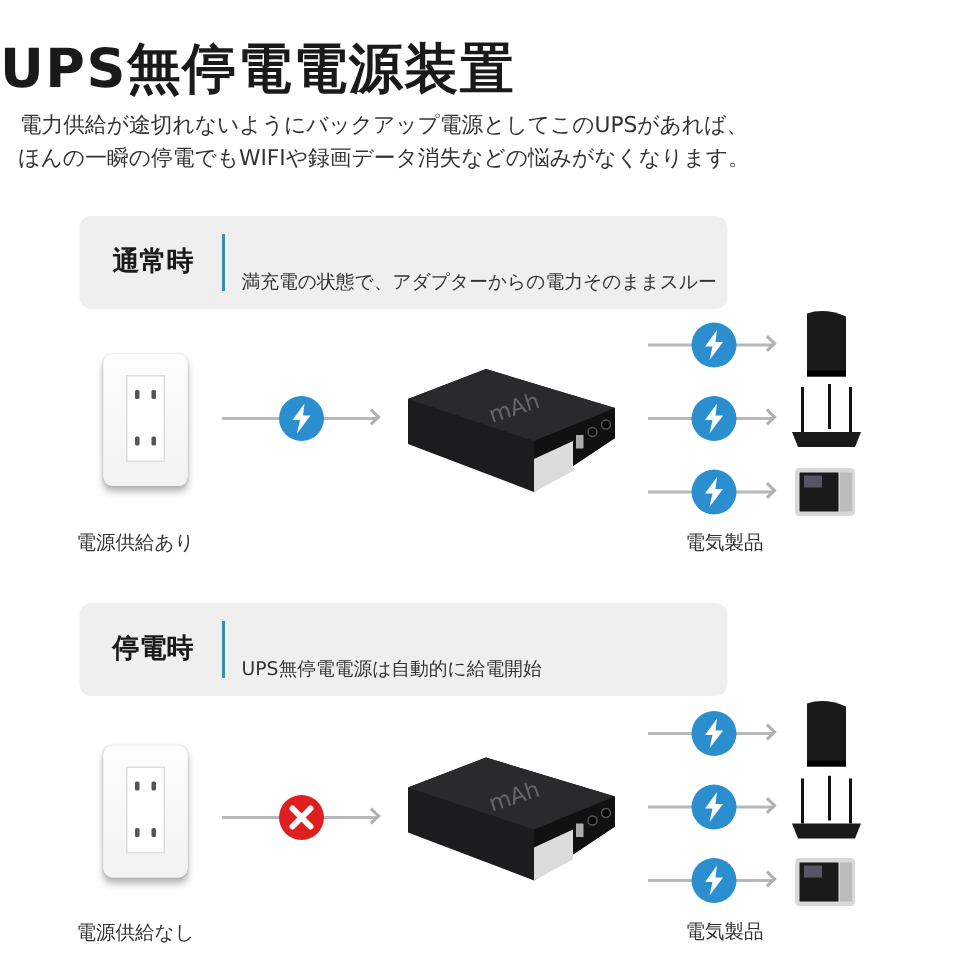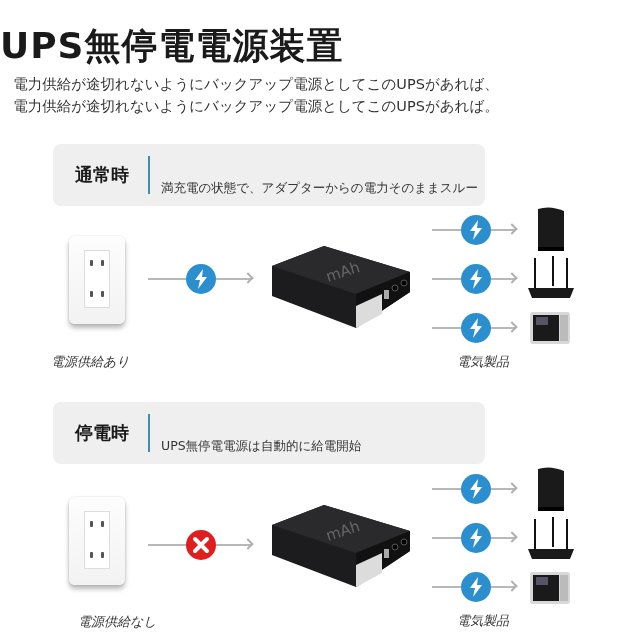--- a/index.html
+++ b/index.html
@@ -25,31 +25,31 @@
 
   .line { position: absolute; height: 2px; background: #b8b8b8; }
   .arrowhead { position: absolute; width: 8px; height: 8px; border-top: 2px solid #b0b0b0; border-right: 2px solid #b0b0b0; transform: rotate(45deg); }
 
   .bolt { position: absolute; width: 30px; height: 30px; border-radius: 50%; background: #2b8fcf; }
   .bolt svg { position: absolute; left: 7px; top: 5px; }
   .xmark { position: absolute; width: 30px; height: 30px; border-radius: 50%; background: #e01e1e; }
   .xmark svg { position: absolute; left: 6px; top: 6px; }
 
   .ups { position: absolute; width: 150px; height: 100px; }
-  .caption { position: absolute; font-size: 13px; color: #333; font-style: italic; }
+  .caption { position: absolute; font-size: 13px; color: #333; }
 
   .device { position: absolute; }
 </style>
 </head>
 <body>
 
 <div class="title">UPS無停電電源装置</div>
 <div class="intro">
   <div>電力供給が途切れないようにバックアップ電源としてこのUPSがあれば、</div>
-  <div>電力供給が途切れないようにバックアップ電源としてこのUPSがあれば。</div>
+  <div>ほんの一瞬の停電でもWIFIや録画データ消失などの悩みがなくなります。</div>
 </div>
 
 <div class="panel" style="top:144px;">
   <div class="label">通常時</div>
   <div class="divider"></div>
   <div class="desc">
     <div>満充電の状態で、アダプターからの電力そのままスルー</div>
   </div>
 </div>
 
@@ -142,21 +142,21 @@
 </div>
 
 <div class="outlet" style="left:69px; top:497px;">
   <div class="inner">
     <span class="slot" style="left:5px;top:9px"></span>
       <span class="slot" style="left:16px;top:9px"></span>
     <span class="slot" style="left:5px;top:40px"></span>
       <span class="slot" style="left:16px;top:40px"></span>
   </div>
 </div>
-<div class="caption" style="left:51px; top:613px;margin-left:27px;">電源供給なし</div>
+<div class="caption" style="left:51px; top:613px;">電源供給なし</div>
 
 <div class="line" style="left:148px; top:544px; width:104px;"></div>
 <div class="arrowhead" style="left:244px; top:540px;"></div>
 <div class="xmark" style="left:186px; top:530px;">
   <svg width="18" height="18" viewBox="0 0 18 18">
       <path d="M3 3 L15 15 M15 3 L3 15" stroke="#fff" stroke-width="4" stroke-linecap="round"></path>
     </svg>
 </div>
 
 <div class="ups" style="left:264px; top:503px;">

